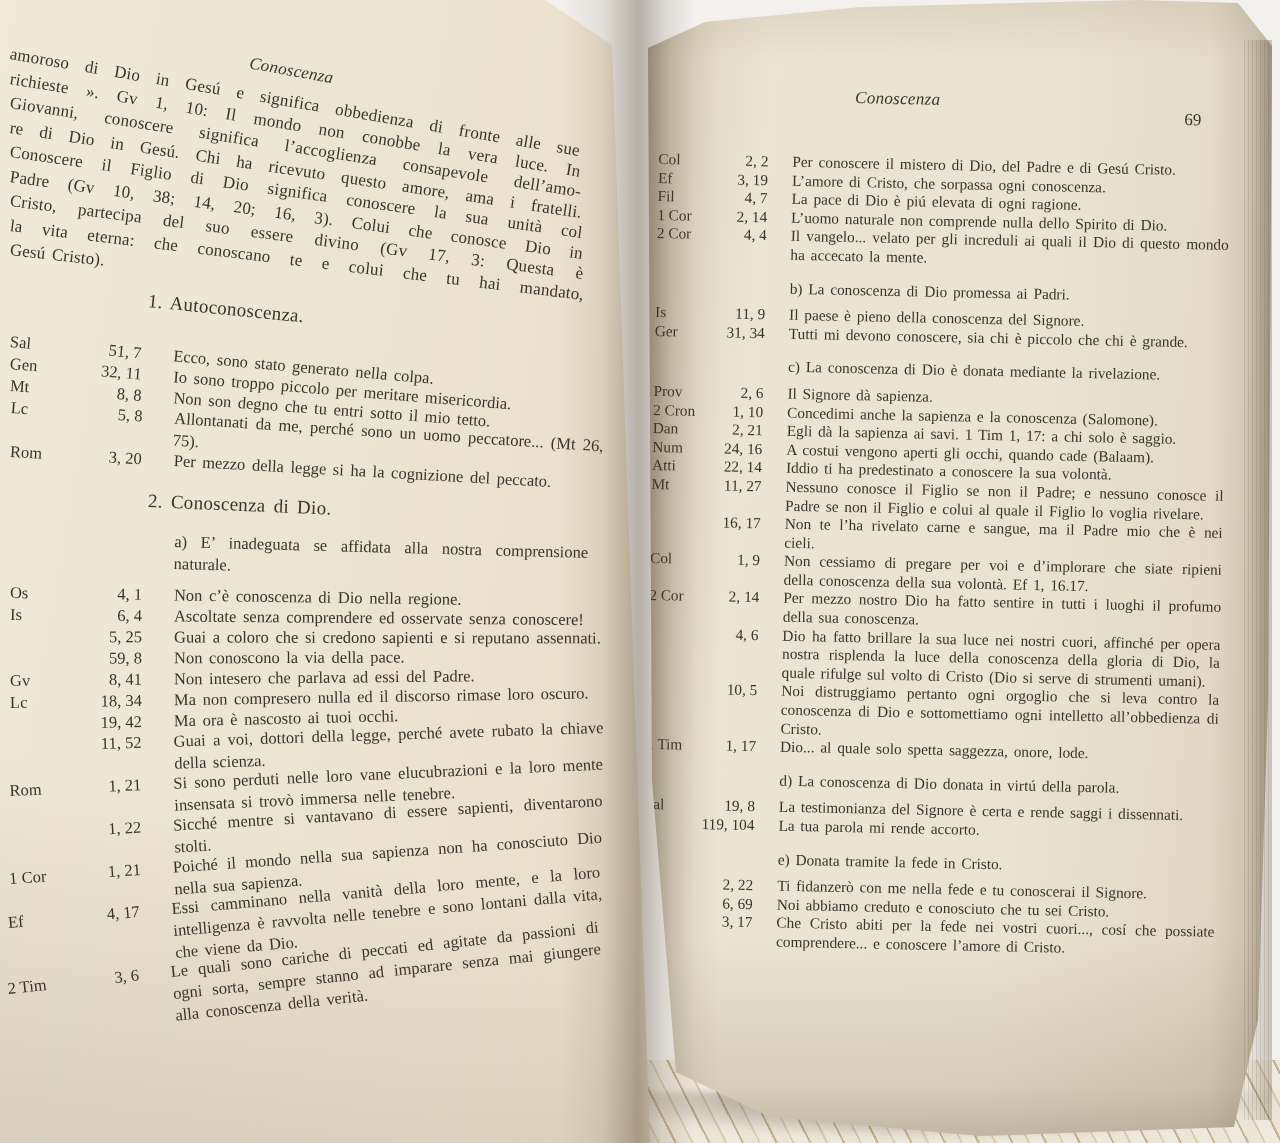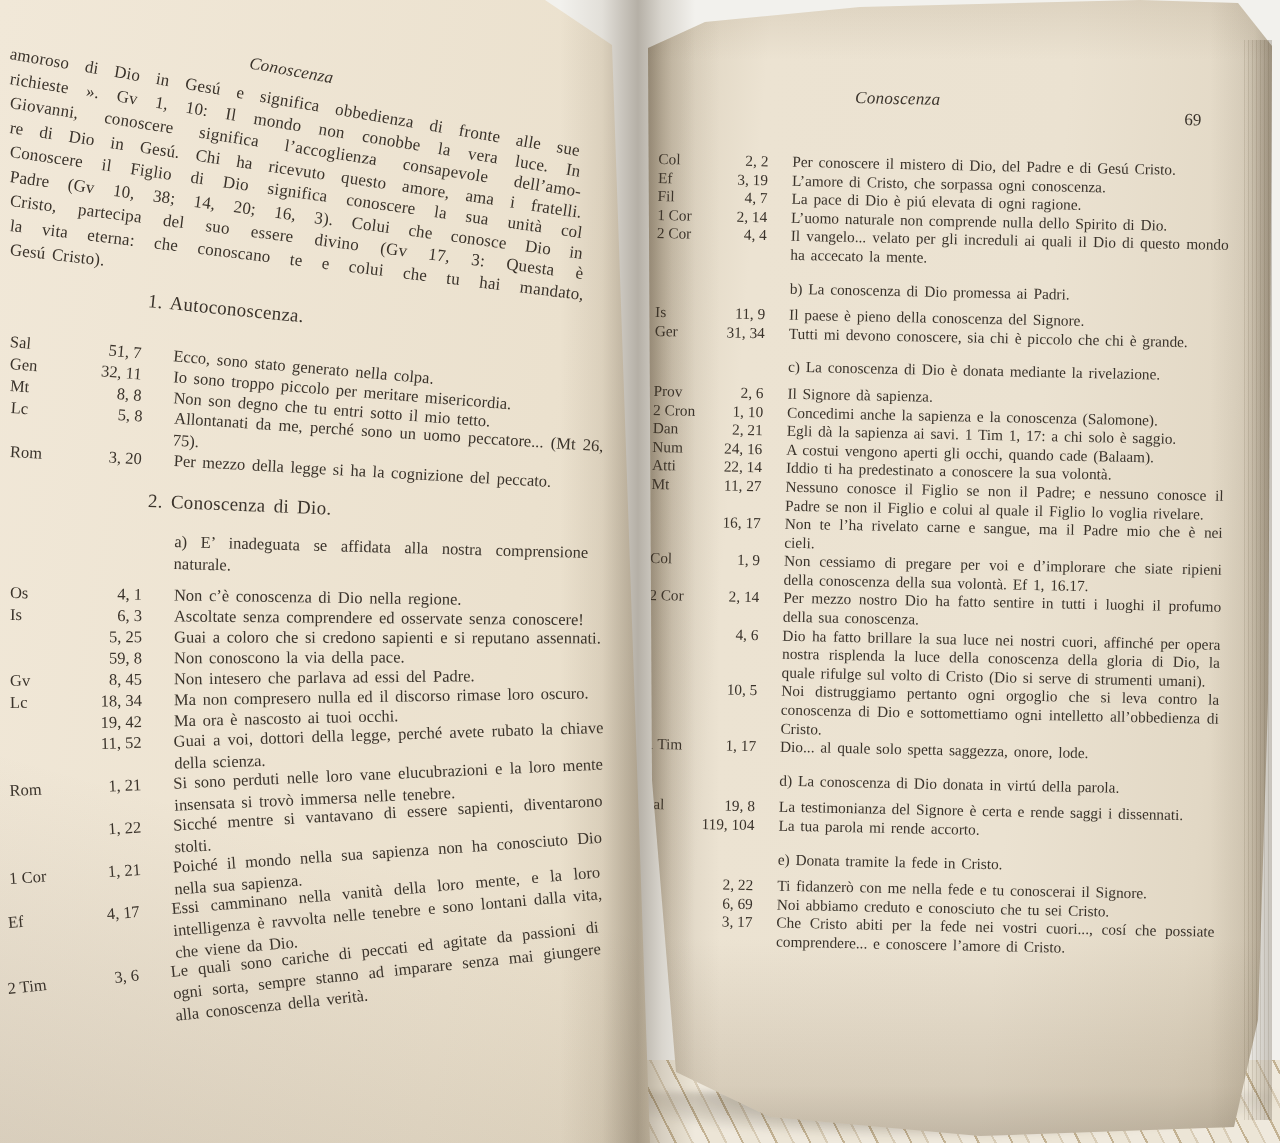--- a/index.html
+++ b/index.html
@@ -130,36 +130,36 @@
         </div>
         <div class="section-heading l" style="transform: rotate(2.37deg);">2. Conoscenza di Dio.</div>
         <div class="sub-heading l" style="transform: rotate(1.52deg);">a) E’ inadeguata se affidata alla nostra comprensione naturale.</div>
         <div class="entry-row l" style="transform: rotate(0.86deg);">
           <span class="book">Os</span>
           <span class="ref">4, 1</span>
           <span class="quote">Non c’è conoscenza di Dio nella regione.</span>
         </div>
         <div class="entry-row l" style="transform: rotate(0.5deg);">
           <span class="book">Is</span>
-          <span class="ref">6, 3</span>
+          <span class="ref">6, 4</span>
           <span class="quote">Ascoltate senza comprendere ed osservate senza conoscere!</span>
         </div>
         <div class="entry-row l" style="transform: rotate(0.14deg);">
           <span class="book"></span>
           <span class="ref">5, 25</span>
           <span class="quote">Guai a coloro che si credono sapienti e si reputano assennati.</span>
         </div>
         <div class="entry-row l" style="transform: rotate(-0.22deg);">
           <span class="book"></span>
           <span class="ref">59, 8</span>
           <span class="quote">Non conoscono la via della pace.</span>
         </div>
         <div class="entry-row l" style="transform: rotate(-0.58deg);">
           <span class="book">Gv</span>
-          <span class="ref">8, 45</span>
+          <span class="ref">8, 41</span>
           <span class="quote">Non intesero che parlava ad essi del Padre.</span>
         </div>
         <div class="entry-row l" style="transform: rotate(-0.94deg);">
           <span class="book">Lc</span>
           <span class="ref">18, 34</span>
           <span class="quote">Ma non compresero nulla ed il discorso rimase loro oscuro.</span>
         </div>
         <div class="entry-row l" style="transform: rotate(-1.3deg);">
           <span class="book"></span>
           <span class="ref">19, 42</span>

